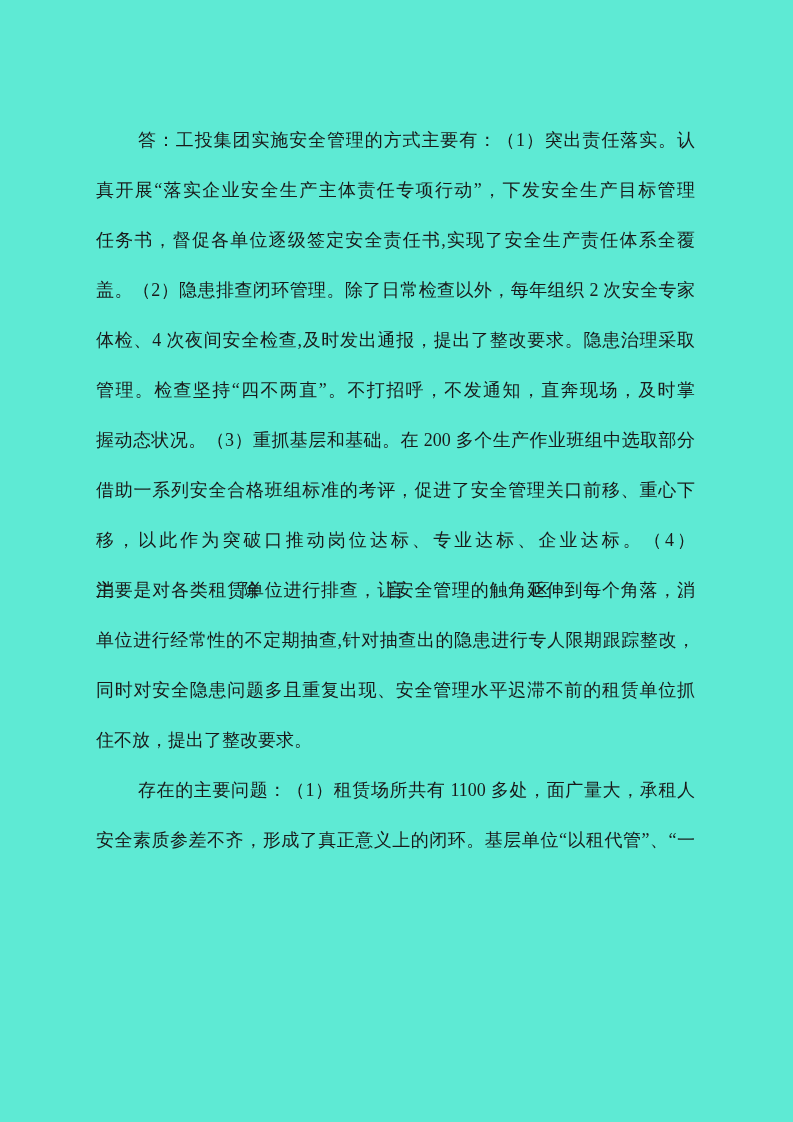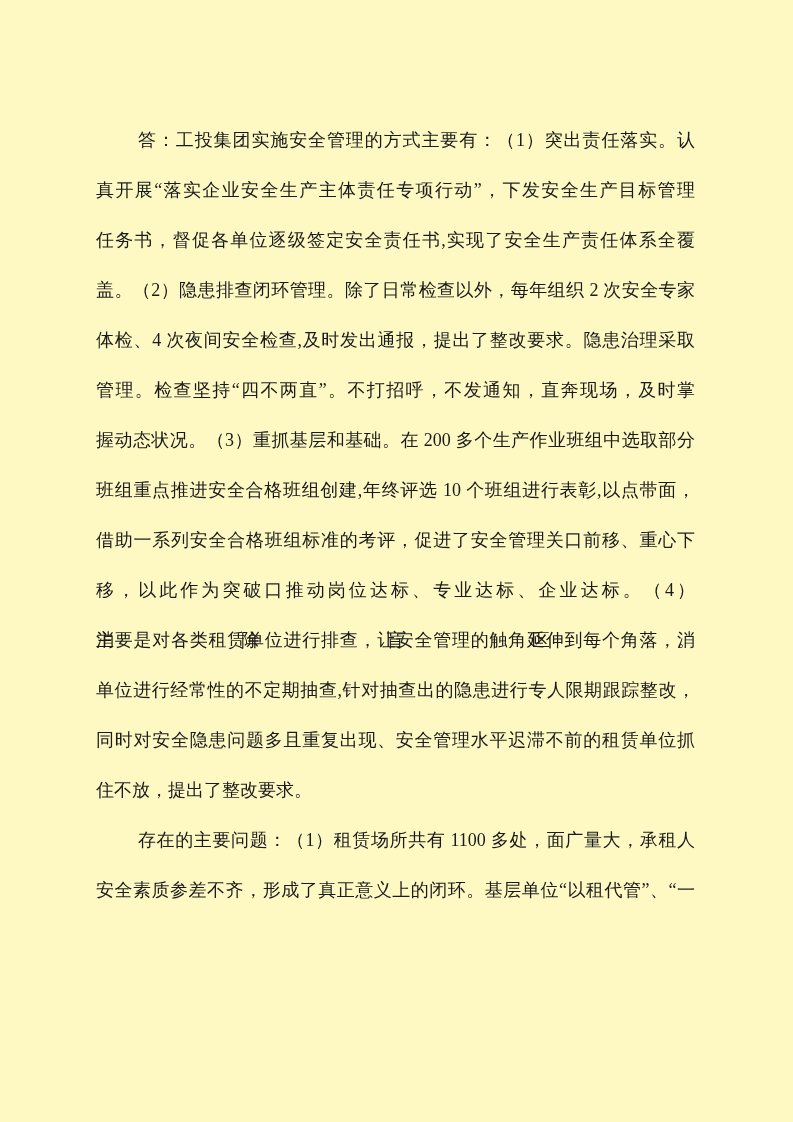--- a/index.html
+++ b/index.html
@@ -5,21 +5,21 @@
   html, body {
     margin: 0;
     padding: 0;
     background: #ffffff;
   }
   .page {
     position: relative;
     width: 793px;
     height: 1122px;
     margin: 0 auto;
-    background: #fef9c3;
+    background: #5eead4;
     overflow: hidden;
     box-sizing: border-box;
     padding: 115px 98px 0 96px;
     font-family: "Liberation Serif", "DejaVu Serif", serif;
     color: #1a1a1a;
   }
   .para {
     margin: 0;
     padding: 0;
   }
@@ -45,21 +45,20 @@
 <div class="page">
 
   <div class="para">
     <div class="line indent">答：工投集团实施安全管理的方式主要有：（1）突出责任落实。认</div>
     <div class="line">真开展“落实企业安全生产主体责任专项行动”，下发安全生产目标管理</div>
     <div class="line">任务书，督促各单位逐级签定安全责任书,实现了安全生产责任体系全覆</div>
     <div class="line">盖。（2）隐患排查闭环管理。除了日常检查以外，每年组织&nbsp;2&nbsp;次安全专家</div>
     <div class="line">体检、4&nbsp;次夜间安全检查,及时发出通报，提出了整改要求。隐患治理采取</div>
     <div class="line">管理。检查坚持“四不两直”。不打招呼，不发通知，直奔现场，及时掌</div>
     <div class="line">握动态状况。（3）重抓基层和基础。在&nbsp;200&nbsp;多个生产作业班组中选取部分</div>
-    <div class="line">班组重点推进安全合格班组创建,年终评选&nbsp;10&nbsp;个班组进行表彰,以点带面，</div>
     <div class="line">借助一系列安全合格班组标准的考评，促进了安全管理关口前移、重心下</div>
     <div class="line">移，以此作为突破口推动岗位达标、专业达标、企业达标。（4）消除盲区。</div>
     <div class="line">主要是对各类租赁单位进行排查，让安全管理的触角延伸到每个角落，消</div>
     <div class="line">单位进行经常性的不定期抽查,针对抽查出的隐患进行专人限期跟踪整改，</div>
     <div class="line">同时对安全隐患问题多且重复出现、安全管理水平迟滞不前的租赁单位抓</div>
     <div class="line para-end">住不放，提出了整改要求。</div>
   </div>
 
   <div class="para">
     <div class="line indent">存在的主要问题：（1）租赁场所共有&nbsp;1100&nbsp;多处，面广量大，承租人</div>

